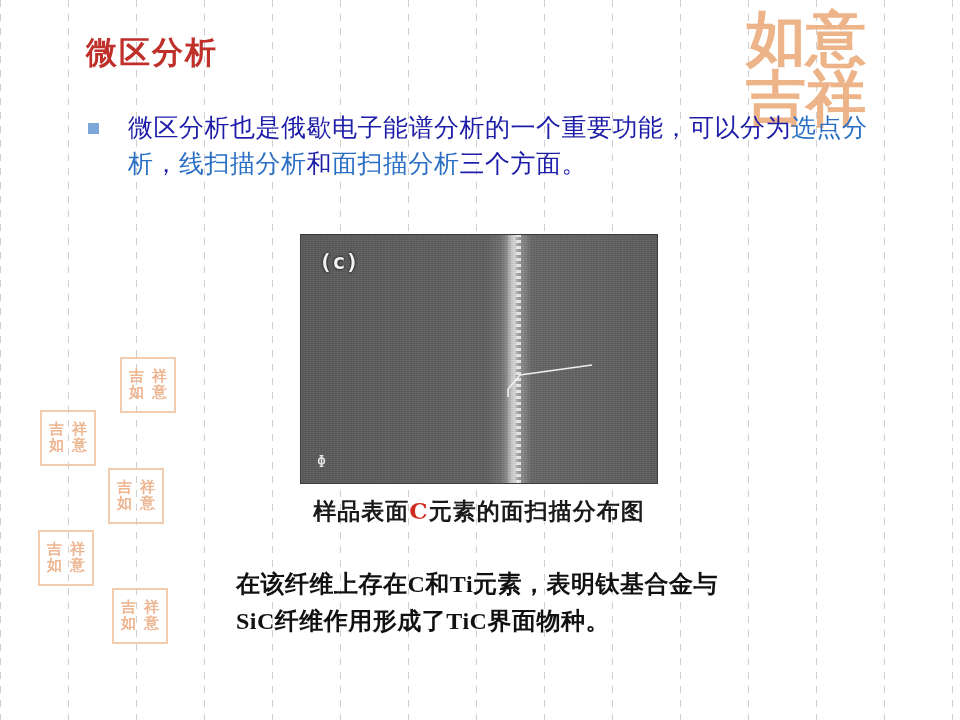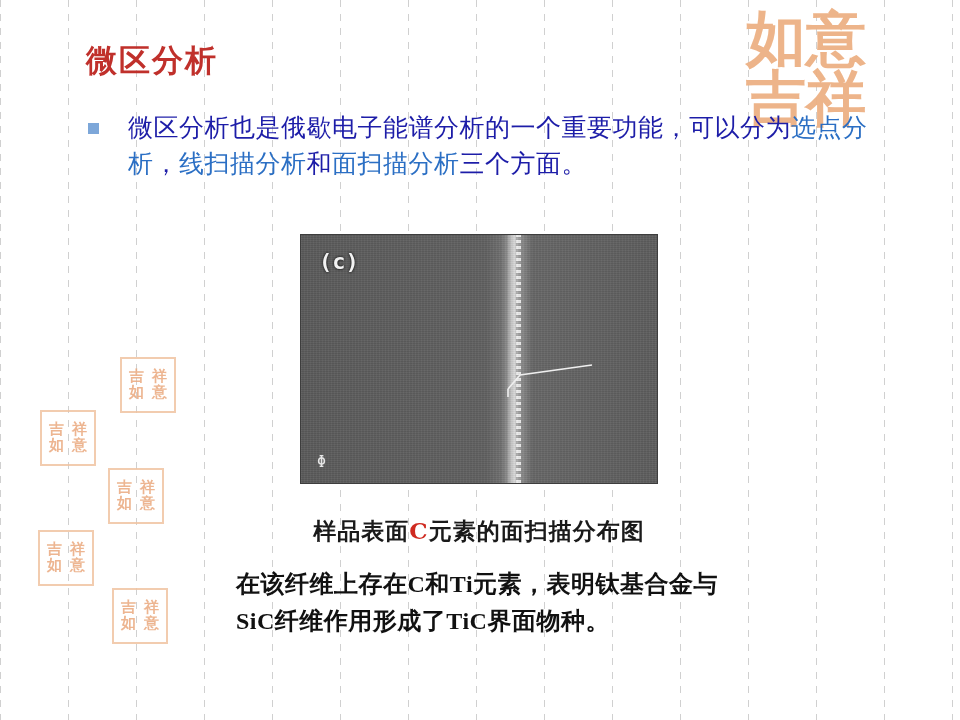--- a/index.html
+++ b/index.html
@@ -75,21 +75,21 @@
     padding: 3px;
   }
   .seal-small span {
     width: 50%;
     text-align: center;
     line-height: 1.05;
   }
   .title {
     position: absolute;
     left: 86px;
-    top: 40px;
+    top: 32px;
     font-size: 31px;
     color: #c0302b;
     font-family: "DejaVu Serif", serif;
     font-weight: bold;
     letter-spacing: 2px;
   }
   .bullet-block {
     position: absolute;
     left: 88px;
     top: 110px;
@@ -202,21 +202,21 @@
   }
   .scalebar .bar {
     position: relative;
     height: 11px;
     border-left: 2px solid #f0f0f0;
     border-right: 2px solid #f0f0f0;
     border-bottom: 2px solid #f0f0f0;
     margin-top: 1px;
   }
   .caption {
-    margin-top: 32px;
+    margin-top: 12px;
     text-align: center;
     font-size: 23px;
     font-family: "DejaVu Serif", serif;
     font-weight: bold;
     color: #1a1a1a;
     letter-spacing: 1px;
   }
   .caption .red {
     color: #cf2a20;
   }

